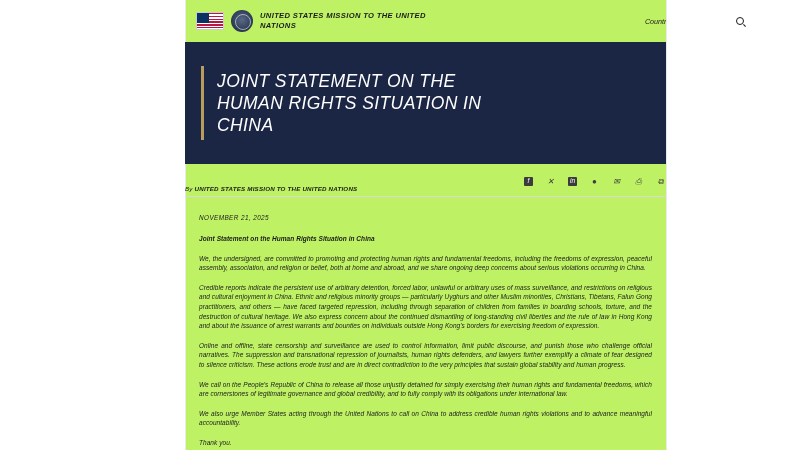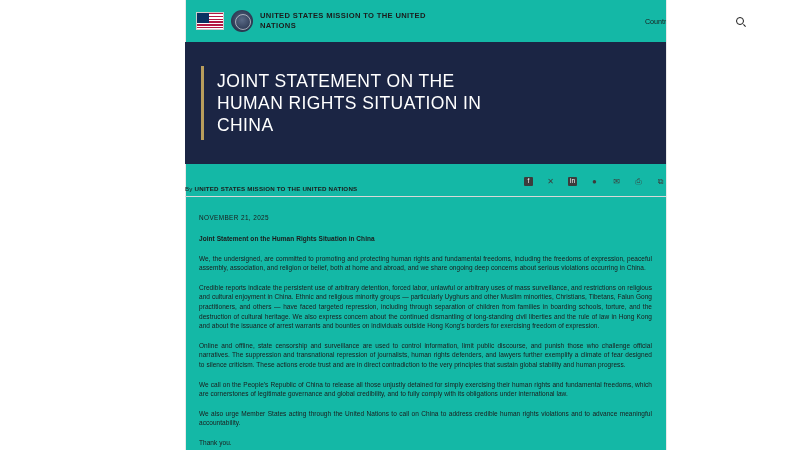--- a/index.html
+++ b/index.html
@@ -11,21 +11,22 @@
     width: 800px;
     height: 450px;
     overflow: hidden;
     font-family: "Liberation Sans", sans-serif;
     color: #1b1b1b;
   }
   .page {
     position: relative;
     width: 800px;
     height: 450px;
-    background: #14b8a6;
+    background: #bef264;
+    font-style: italic;
   }
 
   
   .site-header {
     height: 42px;
     display: flex;
     align-items: center;
     padding: 0 14px 0 0;
     box-sizing: border-box;
   }

